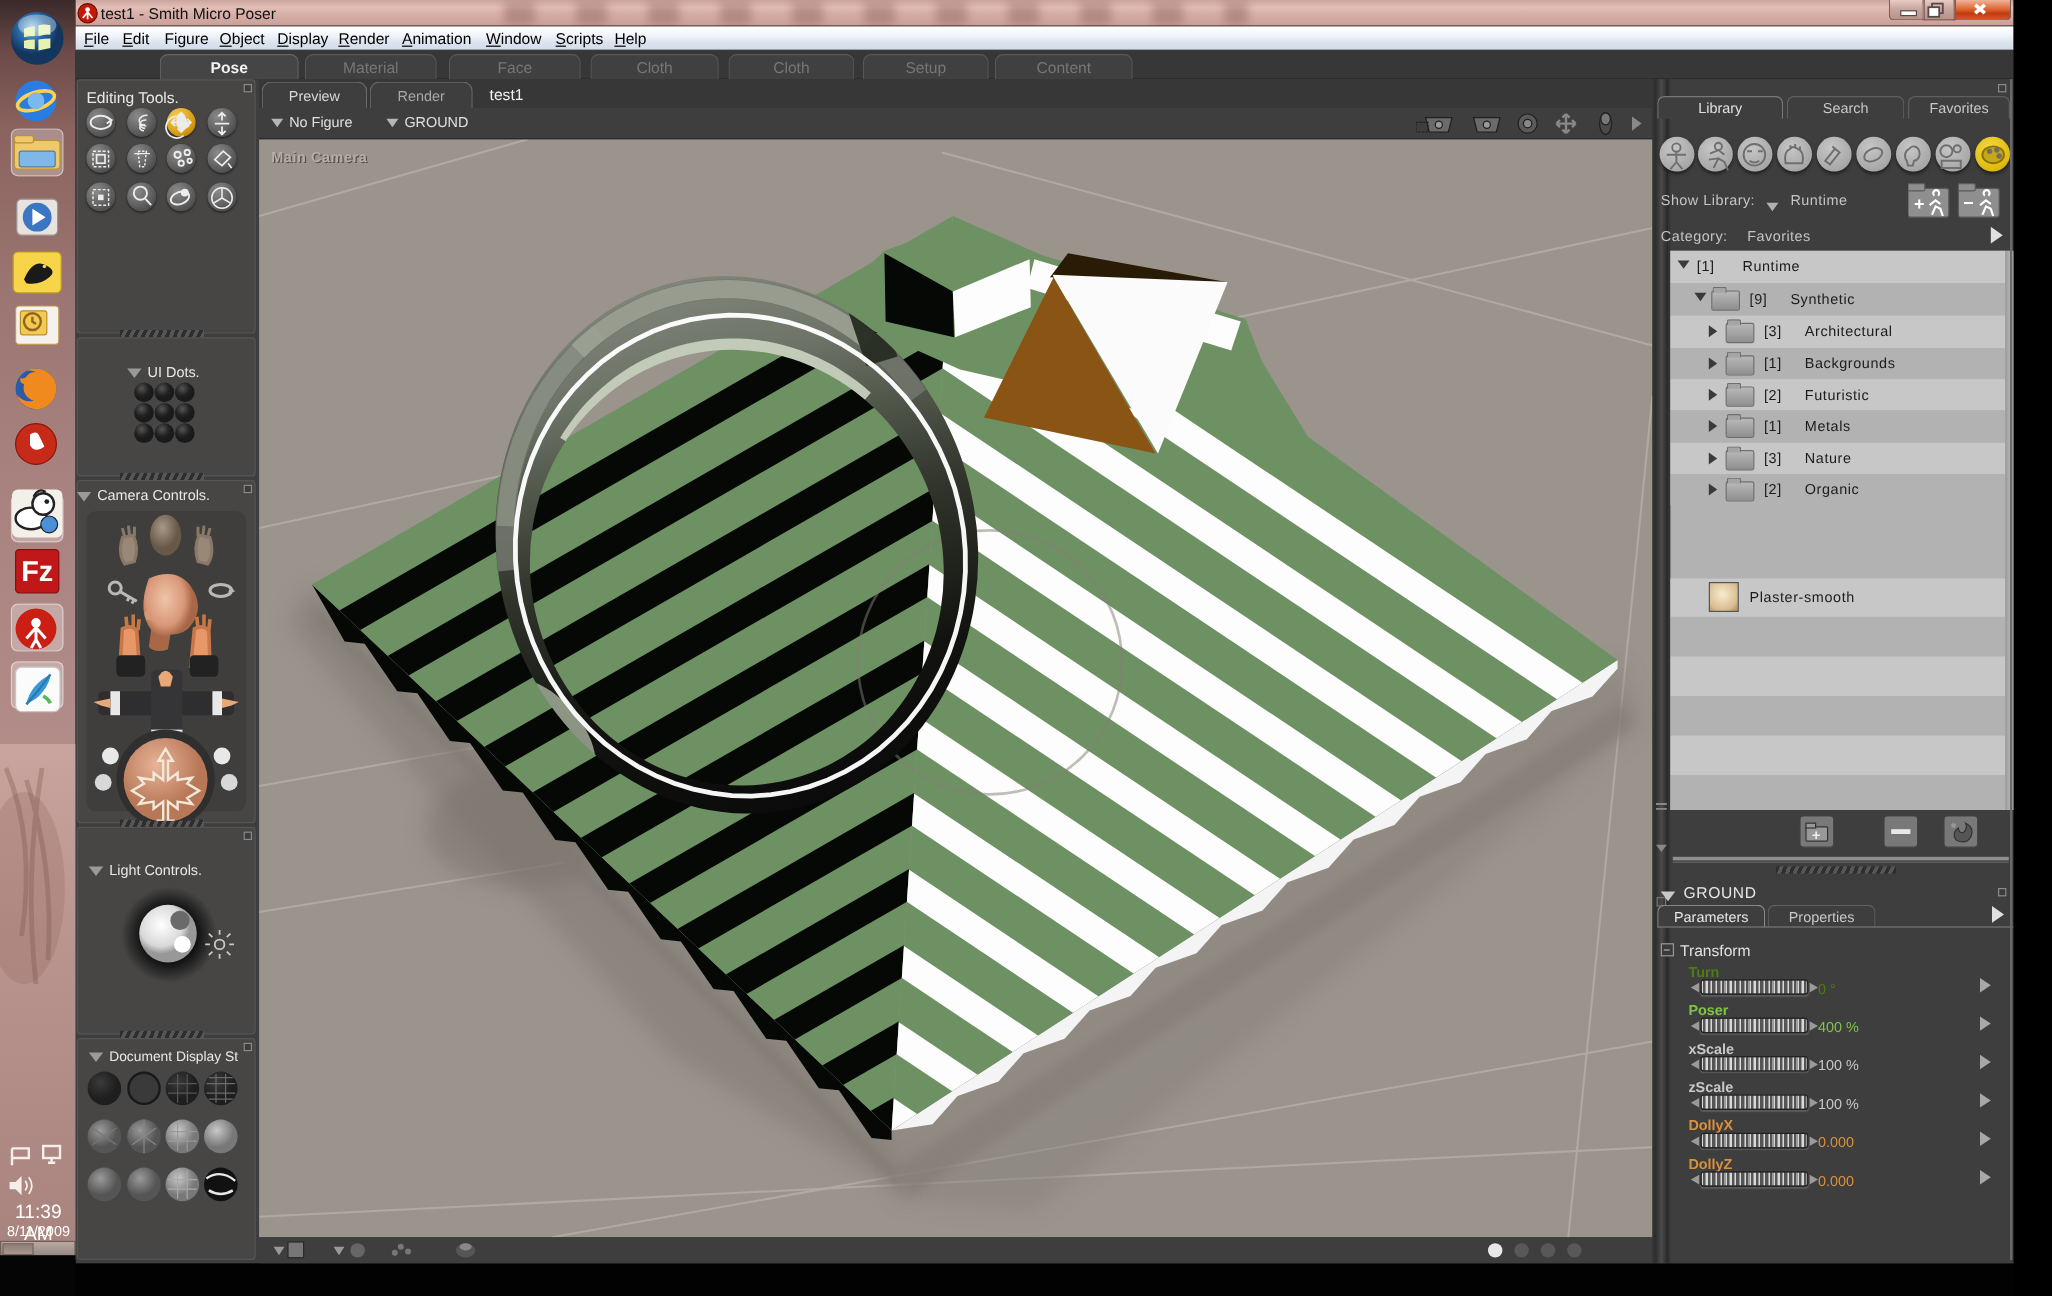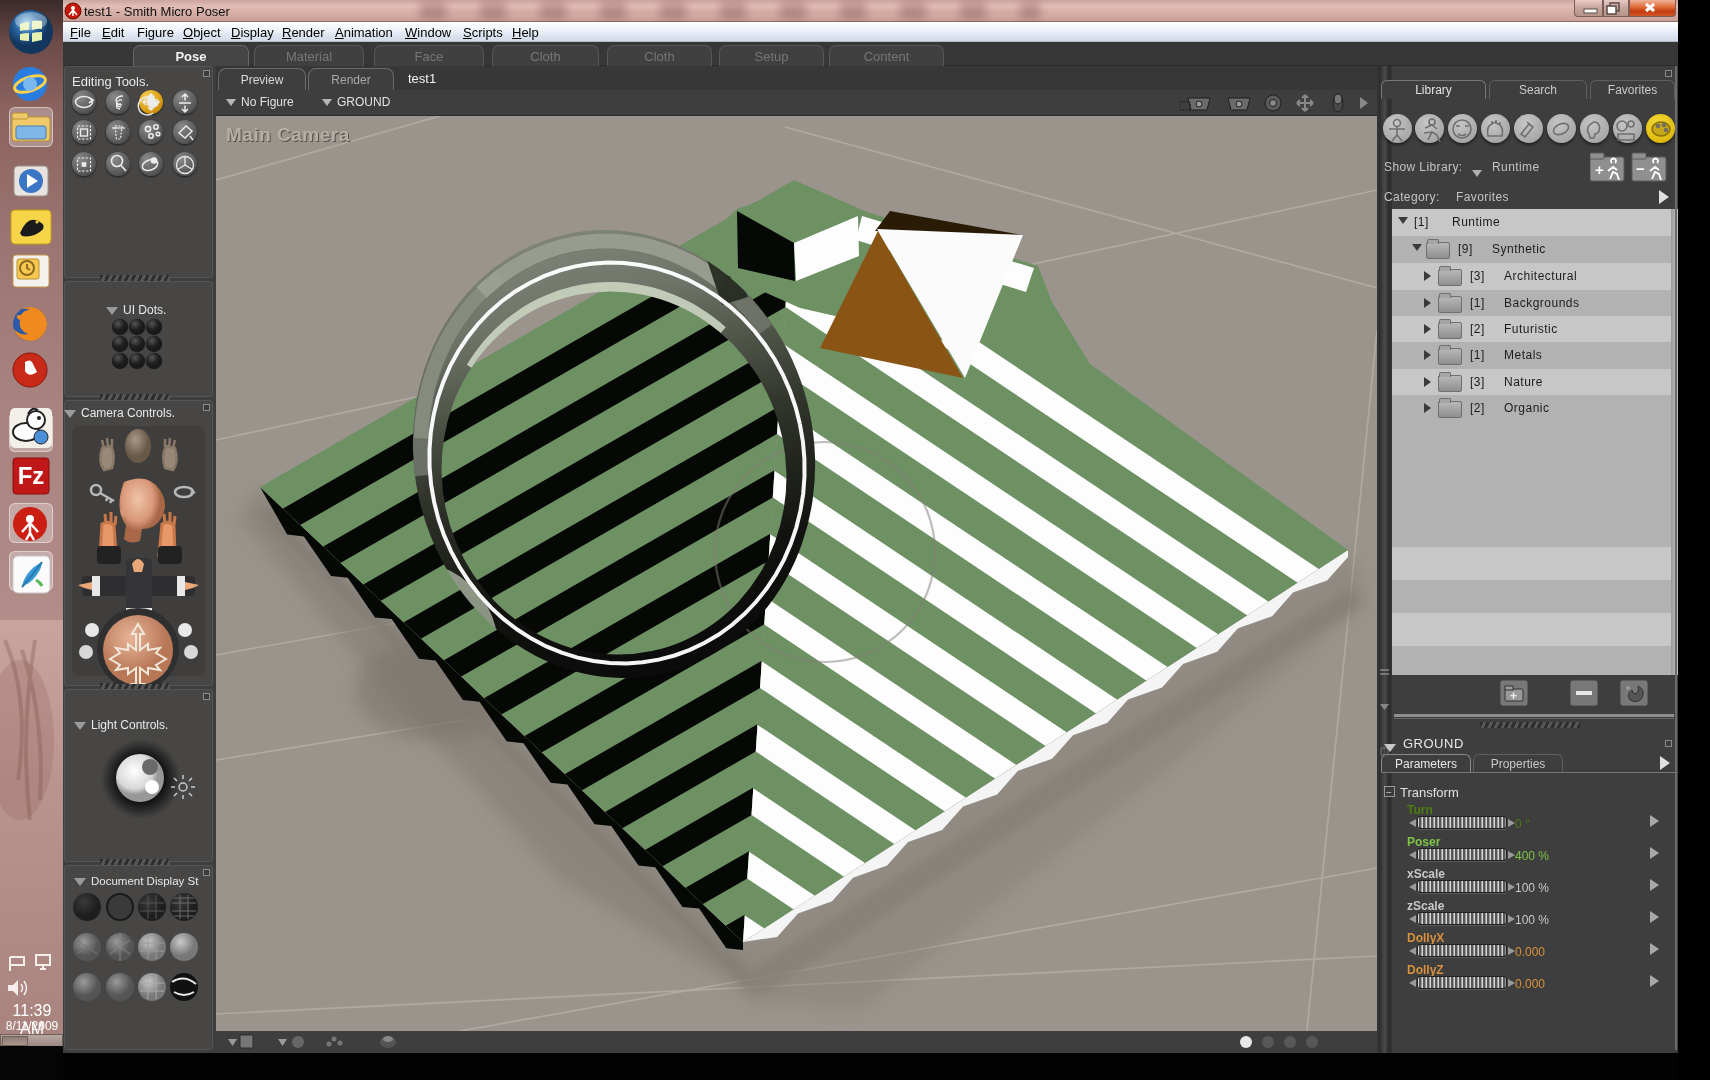--- a/index.html
+++ b/index.html
@@ -524,21 +524,21 @@
   <circle cx="118" cy="8" r="2.5" fill="#777"></circle>
       <circle cx="124" cy="12" r="2.5" fill="#777"></circle>
       <circle cx="113" cy="13" r="2.5" fill="#777"></circle>
   <ellipse cx="172" cy="11" rx="8" ry="6" fill="#555"></ellipse>
       <ellipse cx="172" cy="8" rx="5" ry="3" fill="#888"></ellipse>
   <circle cx="1030" cy="11" r="6" fill="#e8e8e8"></circle>
       <circle cx="1052" cy="11" r="6" fill="#585858"></circle>
       <circle cx="1074" cy="11" r="6" fill="#585858"></circle>
       <circle cx="1096" cy="11" r="6" fill="#585858"></circle>
 </svg>
-<div class="abs" style="left:226px;top:124px;font-size:19px;font-weight:bold;color:#b5afa7;text-shadow:1px 1px 0 #55504a;letter-spacing:.5px">Main Camera</div>
+<div class="abs" style="left:226px;top:124px;font-size:12px;font-weight:bold;color:#b5afa7;text-shadow:1px 1px 0 #55504a;letter-spacing:.5px">Main Camera</div>
 
 <div class="abs" id="divider"></div>
 <div class="abs" style="left:1379px;top:66px;width:11px;height:987px;background:linear-gradient(90deg,#2a2a2a,#4a4a4a 50%,#262626)"></div>
 <svg class="abs" width="15" height="400" style="left:1377px;top:660px">
       <path d="M 3,10 h 9 M 3,14 h 9" stroke="#888" stroke-width="1.5"></path>
       <path d="M 3,44 l 9,0 -4.5,6 Z" fill="#888"></path>
       <rect x="4" y="88" width="7" height="7" fill="none" stroke="#777"></rect>
     </svg>
 
 <div class="abs" id="rpanel"></div>
@@ -638,20 +638,24 @@
       <span class="folder" style="left:46px;top:6px"></span>
       <span style="position:absolute;left:78px;top:6px">[3]</span>
       <span style="position:absolute;left:112px;top:6px">Nature</span>
     </div>
 <div class="abs lrow dk" style="top:395px;height:26px">
       <span style="position:absolute;left:32px;top:8px" class="rtri"></span>
       <span class="folder" style="left:46px;top:6px"></span>
       <span style="position:absolute;left:78px;top:6px">[2]</span>
       <span style="position:absolute;left:112px;top:6px">Organic</span>
     </div>
+<div class="abs lrow lt" style="top:482px;height:32px">
+      <span class="thumb" style="left:32px;top:3px;background:radial-gradient(circle at 45% 40%,#f8ecd0,#d8bc90 70%,#a88858)"></span>
+      <span style="position:absolute;left:66px;top:9px">Plaster-smooth</span>
+    </div>
 <div class="abs lrow dk" style="top:514px;height:33px"></div>
 <div class="abs lrow lt" style="top:547px;height:33px"></div>
 <div class="abs lrow dk" style="top:580px;height:33px"></div>
 <div class="abs lrow lt" style="top:613px;height:33px"></div>
 <div class="abs lrow dk" style="top:646px;height:29px"></div>
 <div class="abs" style="left:1671px;top:209px;width:7px;height:466px;background:linear-gradient(90deg,#9a9a9a,#c4c4c4)"></div>
 
 <svg class="abs" width="286" height="50" style="left:1392px;top:678px">
   <g>
         <rect x="108" y="2" width="28" height="26" rx="3" fill="#787878" stroke="#444"></rect>

